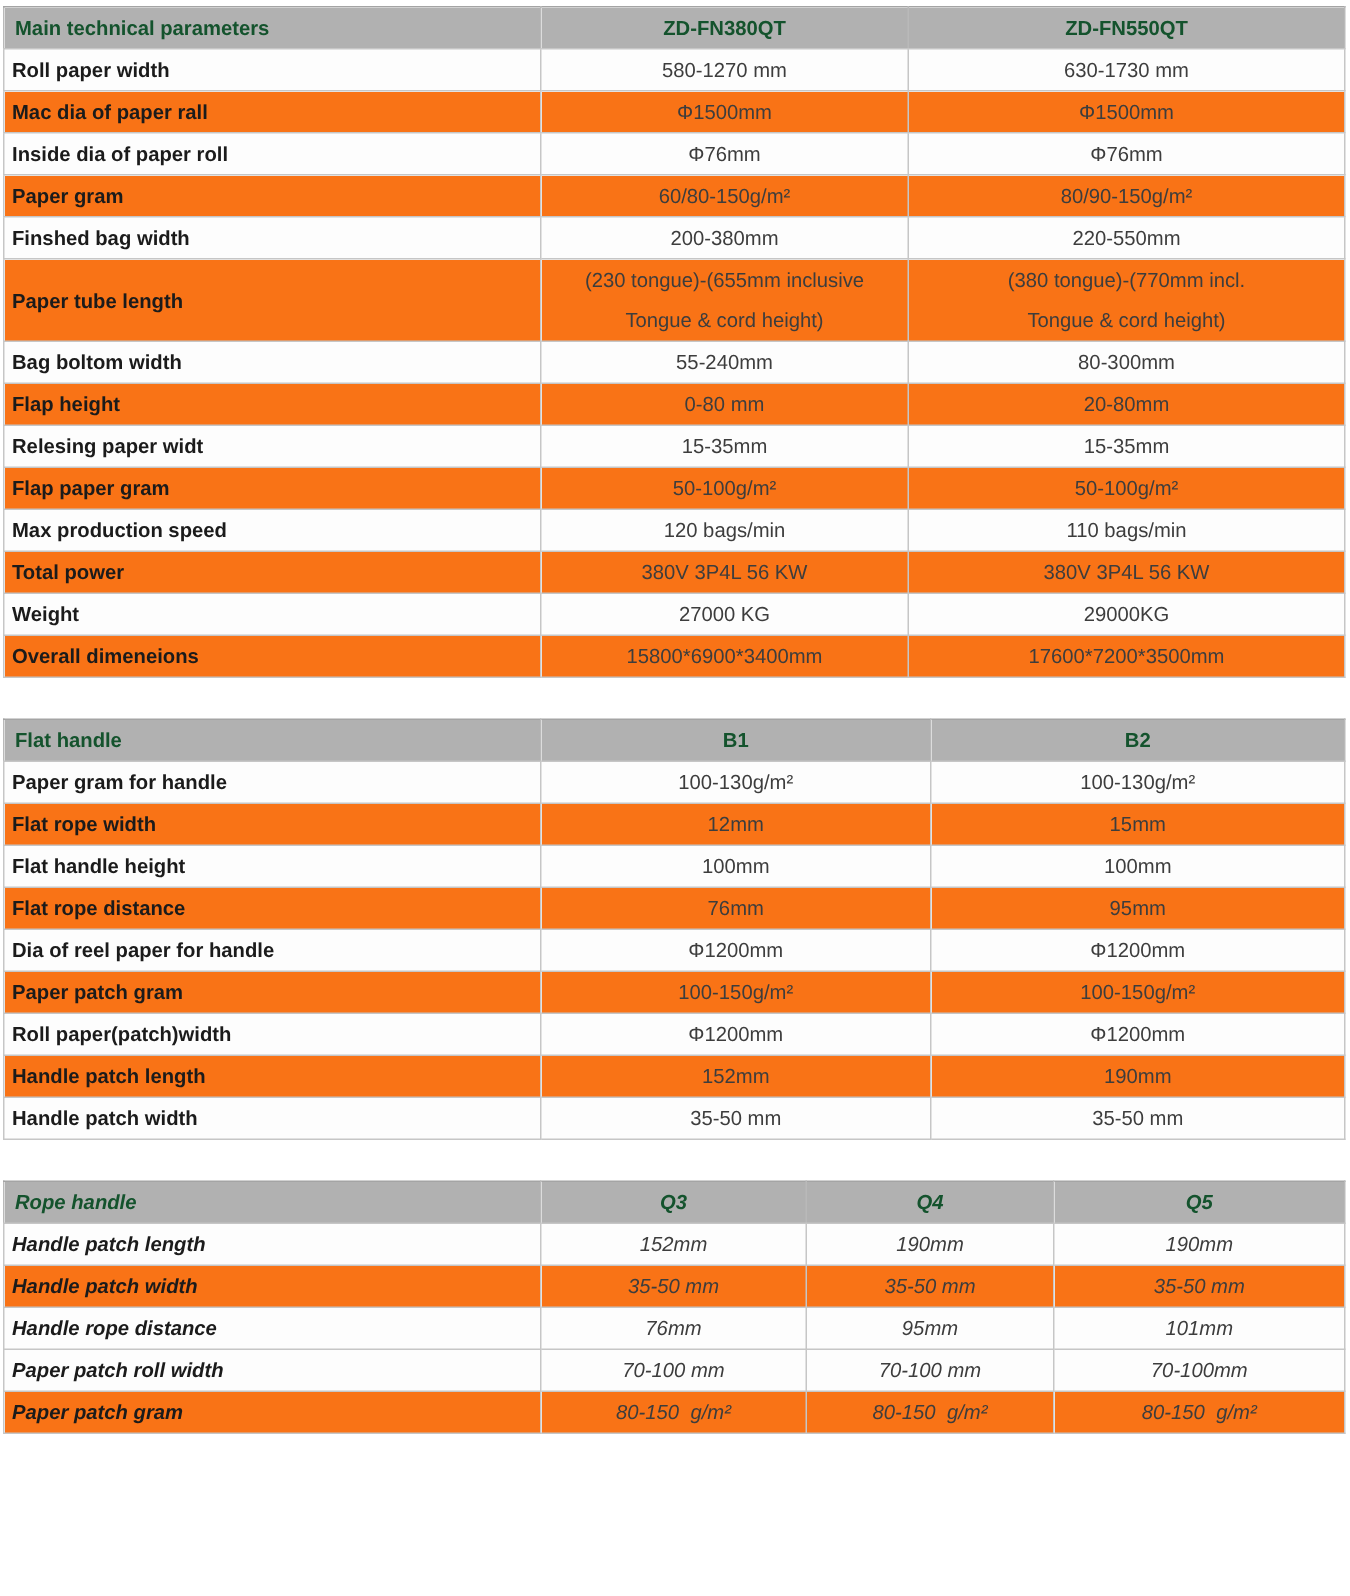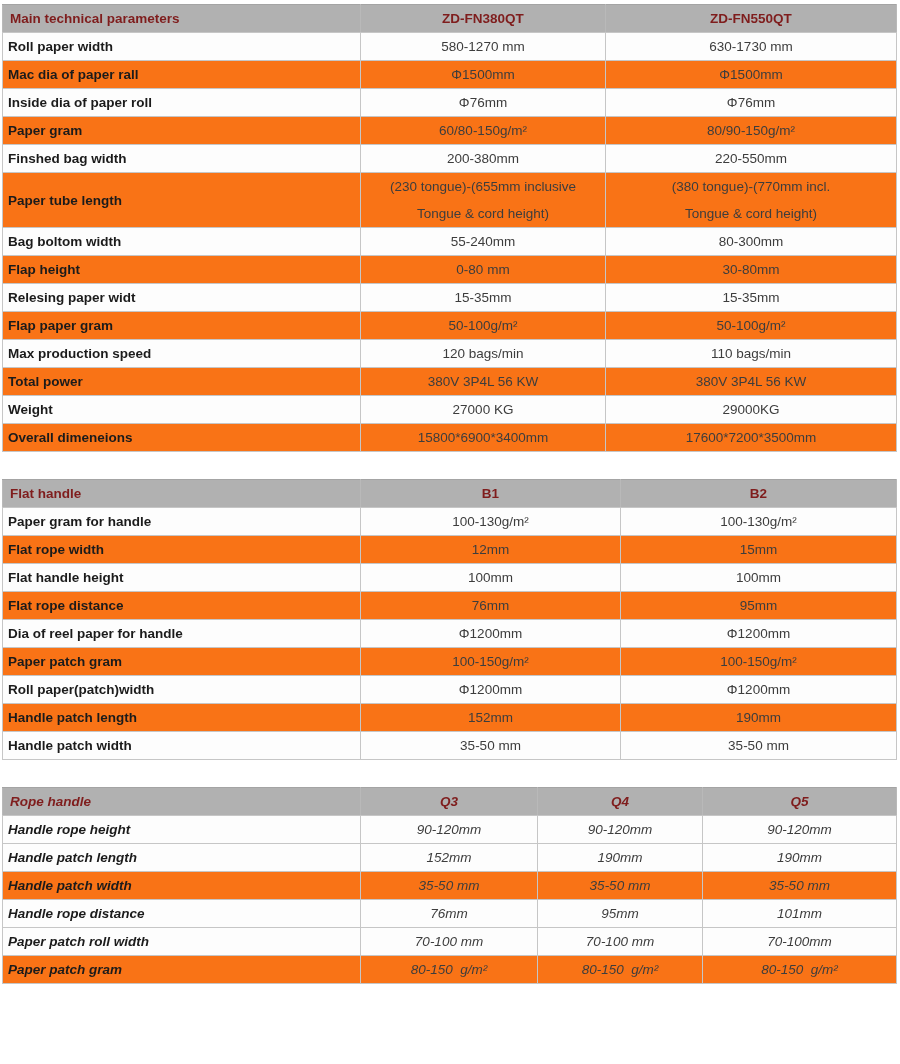--- a/index.html
+++ b/index.html
@@ -29,21 +29,21 @@
   .spec-table th,
   .spec-table td {
     border: 1px solid #c6c6c6;
     font-size: 13.5px;
     line-height: 27px;
     overflow: hidden;
     box-sizing: border-box;
   }
   .spec-table thead th {
     background: #b1b1b1;
-    color: #7f1d1d;
+    color: #14532d;
     font-weight: bold;
     height: 28px;
     border-color: #b9b9b9;
     border-bottom-color: #c6c6c6;
     border-top-color: #a4a4a4;
   }
   .spec-table thead th.label-col {
     text-align: left;
     padding: 0 6px 0 7px;
   }
@@ -122,21 +122,21 @@
 Tongue &amp; cord height)</td>
         </tr>
         <tr>
           <td class="label-cell">Bag boltom width</td>
           <td class="value-cell">55-240mm</td>
           <td class="value-cell">80-300mm</td>
         </tr>
         <tr class="alt">
           <td class="label-cell">Flap height</td>
           <td class="value-cell">0-80 mm</td>
-          <td class="value-cell">30-80mm</td>
+          <td class="value-cell">20-80mm</td>
         </tr>
         <tr>
           <td class="label-cell">Relesing paper widt</td>
           <td class="value-cell">15-35mm</td>
           <td class="value-cell">15-35mm</td>
         </tr>
         <tr class="alt">
           <td class="label-cell">Flap paper gram</td>
           <td class="value-cell">50-100g/m²</td>
           <td class="value-cell">50-100g/m²</td>
@@ -234,26 +234,20 @@
       <thead>
         <tr>
           <th class="label-col">Rope handle</th>
           <th class="val-col">Q3</th>
           <th class="val-col">Q4</th>
           <th class="val-col">Q5</th>
         </tr>
       </thead>
       <tbody>
         <tr>
-          <td class="label-cell">Handle rope height</td>
-          <td class="value-cell">90-120mm</td>
-          <td class="value-cell">90-120mm</td>
-          <td class="value-cell">90-120mm</td>
-        </tr>
-        <tr>
           <td class="label-cell">Handle patch length</td>
           <td class="value-cell">152mm</td>
           <td class="value-cell">190mm</td>
           <td class="value-cell">190mm</td>
         </tr>
         <tr class="alt">
           <td class="label-cell">Handle patch width</td>
           <td class="value-cell">35-50 mm</td>
           <td class="value-cell">35-50 mm</td>
           <td class="value-cell">35-50 mm</td>

